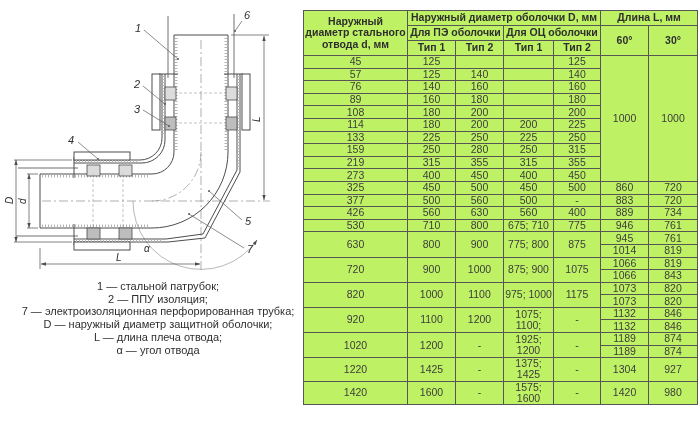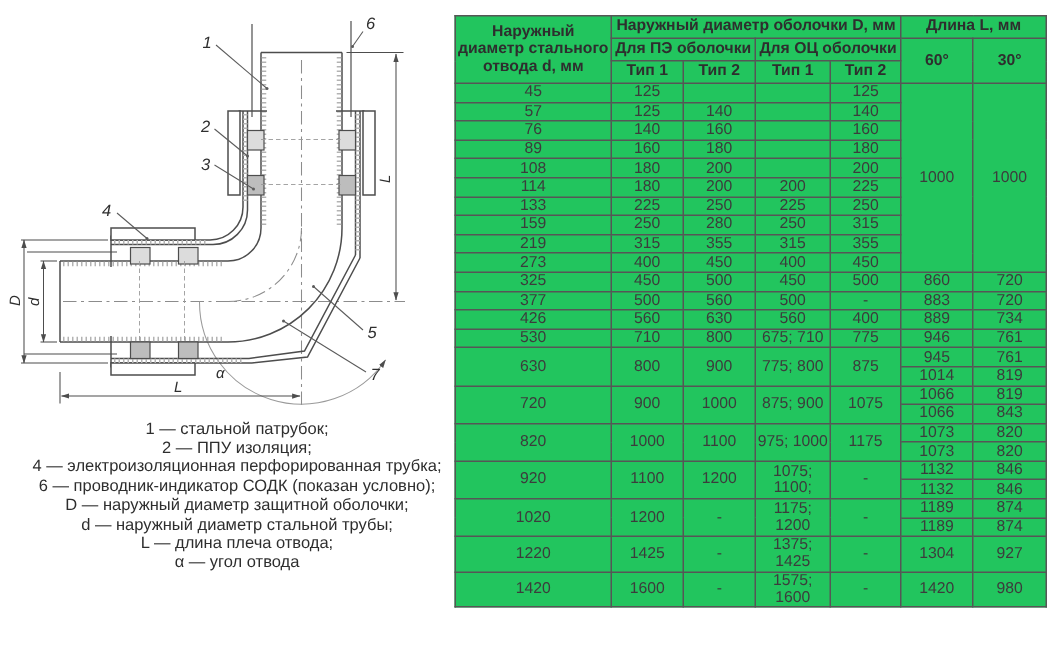--- a/index.html
+++ b/index.html
@@ -22,21 +22,21 @@
   text.co { font:italic 11px "Liberation Sans",sans-serif; fill:#2f2f2f; }
   text.dmi{ font:italic 10px "Liberation Sans",sans-serif; fill:#2f2f2f; }
 
   
   #legend { position:absolute; left:14px; top:280px; width:288px; list-style:none; }
   #legend li { font-size:11px; line-height:12.7px; color:#2e2e2e; white-space:nowrap;text-align:center; }
 
   
   #table-wrap { position:absolute; left:303px; top:10px; }
   table { border-collapse:collapse; width:394px; table-layout:fixed;
-          font-size:10.5px; color:#3c3c3c; background:#22c55e; border:1.4px solid #4a4a4a; }
+          font-size:10.5px; color:#3c3c3c; background:#bef264; border:1.4px solid #4a4a4a; }
   th,td { border:1px solid #565656; text-align:center; vertical-align:middle;
           padding:0 1px; line-height:1.06; }
   th { font-weight:bold; color:#2e2e2e; height:15px; }
   td { height:12.6px; }
 </style>
 </head>
 <body>
 
 <div id="stage">
 
@@ -168,24 +168,22 @@
     <text class="dmi" transform="translate(258,120) rotate(-90)">L</text>
     <text class="dmi" x="114" y="259">L</text>
     <text class="dmi" transform="translate(11,202) rotate(-90)">D</text>
     <text class="dmi" transform="translate(24,202) rotate(-90)">d</text>
     <text class="dmi" x="142" y="250">α</text>
   </svg>
 
   <ul id="legend">
       <li>1 — стальной патрубок;</li>
       <li>2 — ППУ изоляция;</li>
-      <li>4 — электроизоляционная перфорированная трубка;</li>
-      <li>6 — проводник-индикатор СОДК (показан условно);</li>
+      <li>7 — электроизоляционная перфорированная трубка;</li>
       <li>D — наружный диаметр защитной оболочки;</li>
-      <li>d — наружный диаметр стальной трубы;</li>
       <li>L — длина плеча отвода;</li>
       <li>α — угол отвода</li>
     </ul>
 
   <div id="table-wrap">
     <table>
       <colgroup>
         <col style="width:104px">
           <col style="width:48px">
           <col style="width:48px">
@@ -371,21 +369,21 @@
             <td>846</td>
           </tr>
           <tr>
             <td>1132</td>
             <td>846</td>
           </tr>
           <tr>
             <td rowspan="2">1020</td>
             <td rowspan="2">1200</td>
             <td rowspan="2">-</td>
-            <td rowspan="2">1175; 1200</td>
+            <td rowspan="2">1925; 1200</td>
             <td rowspan="2">-</td>
             <td>1189</td>
             <td>874</td>
           </tr>
           <tr>
             <td>1189</td>
             <td>874</td>
           </tr>
           <tr>
             <td>1220</td>

